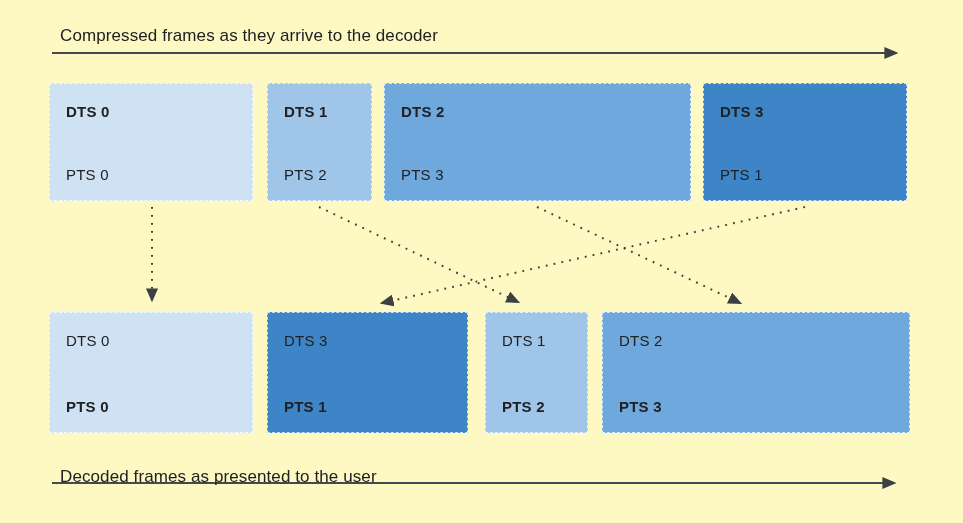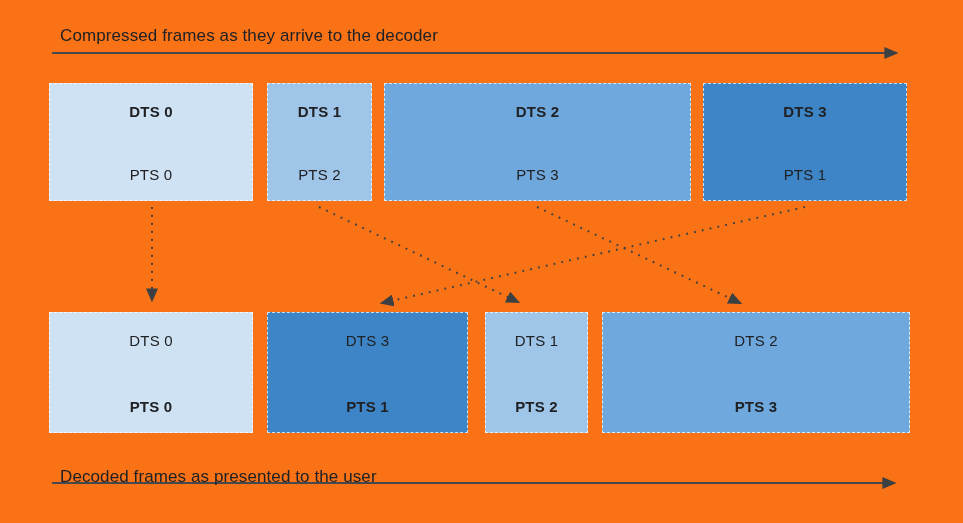--- a/index.html
+++ b/index.html
@@ -5,21 +5,21 @@
   html, body {
     margin: 0;
     padding: 0;
     background: #ffffff;
     font-family: "Liberation Sans", sans-serif;
   }
   .canvas {
     position: relative;
     width: 963px;
     height: 523px;
-    background: #f97316;
+    background: #fef9c3;
     overflow: hidden;
   }
   .axis-label {
     position: absolute;
     font-size: 17px;
     color: #202124;
     letter-spacing: 0.1px;
     white-space: nowrap;
   }
   .axis-label.top    { left: 60px; top: 26px; }
@@ -39,21 +39,21 @@
     display: flex;
     flex-direction: column;
     justify-content: space-between;
     padding: 20px 16px 18px 16px;
     border: 1px dashed rgba(255,255,255,0.75);
     font-size: 15px;
     color: #202124;
   }
   .frame.row-top    { top: 83px;  height: 118px; }
   .frame.row-bottom { top: 312px; height: 121px; }
-  .frame span { line-height: 1; letter-spacing: 0.2px; text-align: center; }
+  .frame span { line-height: 1; letter-spacing: 0.2px; }
   .fw-b { font-weight: bold; }
 
   
   .t1 { left: 49px;  width: 204px; }
   .t2 { left: 267px; width: 105px; }
   .t3 { left: 384px; width: 307px; }
   .t4 { left: 703px; width: 204px; }
   .b1 { left: 49px;  width: 204px; }
   .b2 { left: 267px; width: 201px; }
   .b3 { left: 485px; width: 103px; }

